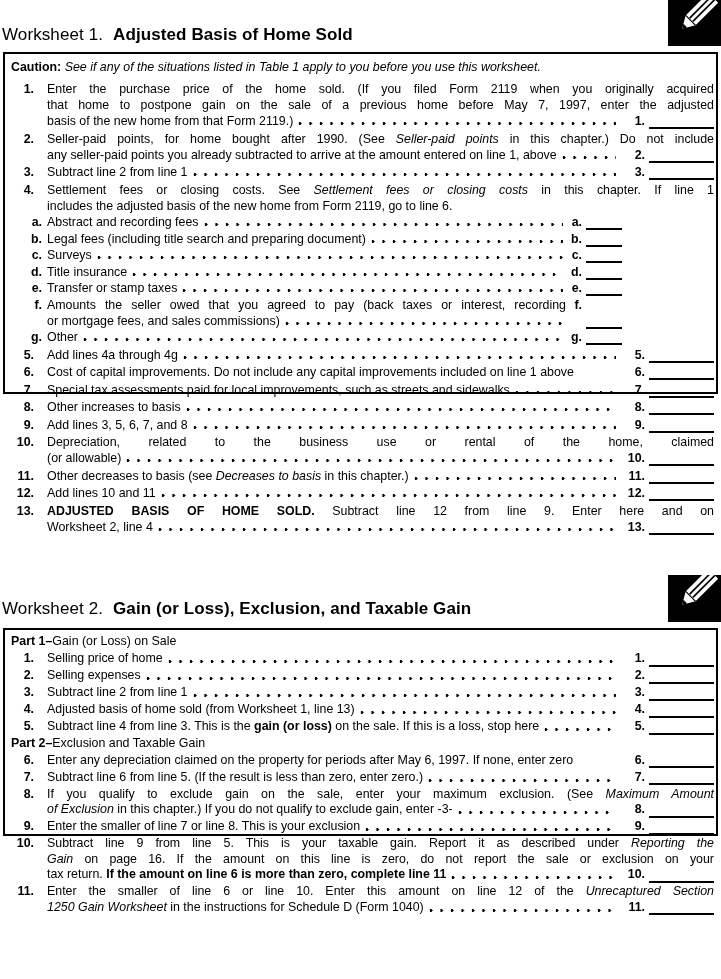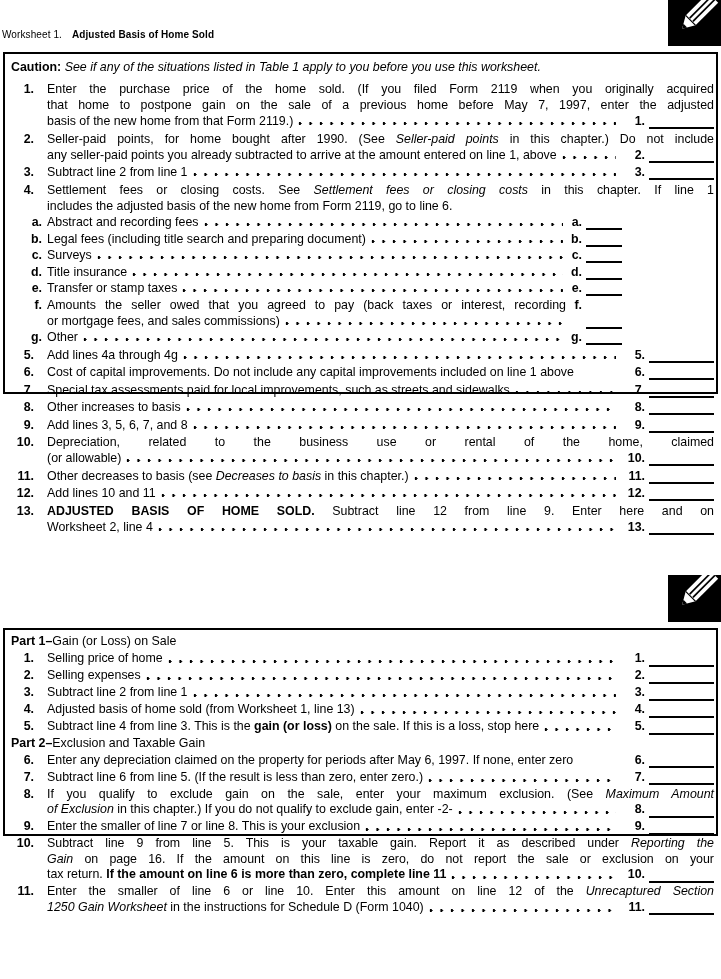--- a/index.html
+++ b/index.html
@@ -1,18 +1,18 @@
 <!DOCTYPE html>
 <html><head>
 <meta charset="utf-8">
 <style>
   html,body{margin:0;padding:0;background:#fff;}
   .page{position:relative;width:721px;height:979px;background:#ffffff;color:#000;
         font-family:"Liberation Sans","DejaVu Sans",sans-serif;font-size:12.4px;line-height:16px;overflow:hidden;}
-  .ws-title{position:absolute;left:2px;font-size:10px;letter-spacing:.1px;white-space:nowrap;}
+  .ws-title{position:absolute;left:2px;font-size:17px;letter-spacing:.1px;white-space:nowrap;}
   .ws-title .lbl{font-weight:normal;}
   .ws-title .ttl{font-weight:bold;margin-left:10px;}
   #ws1-title{top:27px;}
   #ws2-title{top:601px;}
   .pencil{position:absolute;right:0;width:53px;background:#000;}
   #pencil1{top:0;height:46px;}
   #pencil2{top:575px;height:47px;}
   .box{position:absolute;left:3px;width:715px;border:2px solid #000;box-sizing:border-box;
        padding:5px 2px 0 6px;}
   #box1{top:52px;height:342px;}
@@ -311,20 +311,23 @@
               <div class="tz"><span>Worksheet 2, line 4</span></div>
               <div class="leader"></div>
               <div class="lab main">13.</div>
               <div class="blank main"></div>
             </div>
           </div>
         </div>
       </div>
   </div>
 
+  <div class="ws-title" id="ws2-title">
+    <span class="lbl">Worksheet 2.</span><span class="ttl">Gain (or Loss), Exclusion, and Taxable Gain</span>
+  </div>
 
   <div class="pencil" id="pencil2">
     <svg width="53" height="47" viewBox="0 0 53 47" aria-hidden="true">
       <rect x="0" y="0" width="53" height="47" fill="#000"></rect>
       <g transform="translate(41,3) rotate(45)">
         <rect x="-7" y="-6" width="14" height="32" fill="#fff"></rect>
         <line x1="-2.3" y1="-6" x2="-2.3" y2="25" stroke="#000" stroke-width="1.7"></line>
         <line x1="2.3" y1="-6" x2="2.3" y2="25" stroke="#000" stroke-width="1.7"></line>
         <polygon points="-7,26 7,26 0,38" fill="#fff"></polygon>
         <polygon points="-2.6,33.5 2.6,33.5 0,38" fill="#000"></polygon>
@@ -413,21 +416,21 @@
             </div>
           </div>
         </div>
         <div class="item">
           <div class="num">8.</div>
           <div class="rowscol">
             <div class="row">
               <div class="tz j"><span>If you qualify to exclude gain on the sale, enter your maximum exclusion. (See </span><span class="i">Maximum Amount</span></div>
             </div>
             <div class="row">
-              <div class="tz"><span class="i">of Exclusion</span><span> in this chapter.) If you do not qualify to exclude gain, enter -2-</span></div>
+              <div class="tz"><span class="i">of Exclusion</span><span> in this chapter.) If you do not qualify to exclude gain, enter -3-</span></div>
               <div class="leader"></div>
               <div class="lab main">8.</div>
               <div class="blank main"></div>
             </div>
           </div>
         </div>
         <div class="item">
           <div class="num">9.</div>
           <div class="rowscol">
             <div class="row">

